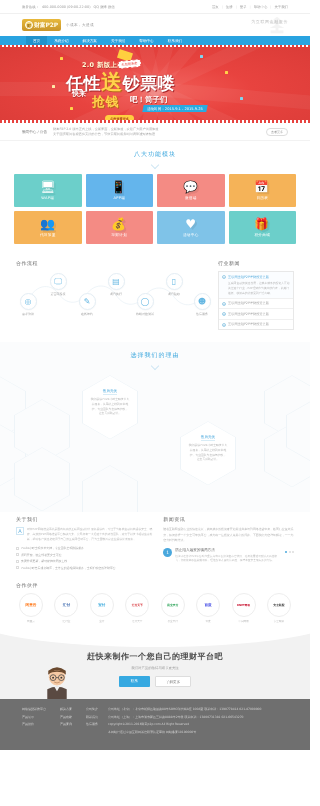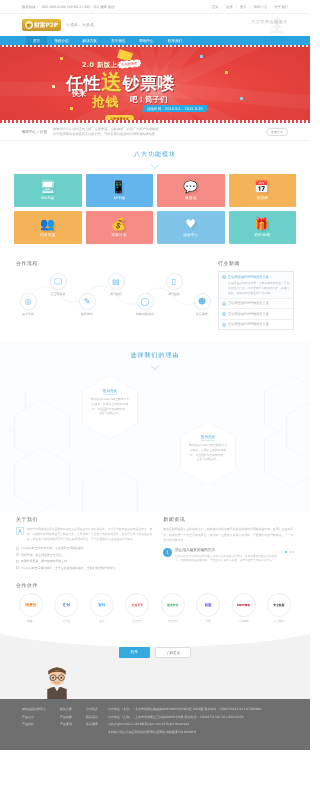--- a/index.html
+++ b/index.html
@@ -615,20 +615,21 @@
       </div>
       <div class="pl">
         <div class="badge" style="color:#333;font-size:2.8px">安全联盟</div>
         <div class="cap">安全联盟</div>
       </div>
     </div>
   </div>
 
   <div class="cta">
     <div class="cta-wave"></div>
+    <div class="cta-h">赶快来制作一个您自己的理财平台吧</div>
     <div class="cta-s">我们对产品的独特与细节更关注</div>
     <div class="cta-btns">
       <div class="btn-pri">联系</div>
       <div class="btn-sec">了解更多</div>
     </div>
     <svg class="mascot" viewBox="0 0 60 70">
       <ellipse cx="30" cy="24" rx="17" ry="18" fill="#f5c9a4"></ellipse>
       <path d="M12,20 Q30,2 48,20 L48,12 Q30,-3 12,12 Z" fill="#6b4a2f"></path>
       <path d="M11,18 Q30,4 49,18 Q30,10 11,18 Z" fill="#6b4a2f"></path>
       <circle cx="22" cy="26" r="6" fill="none" stroke="#444" stroke-width="1.6"></circle>

